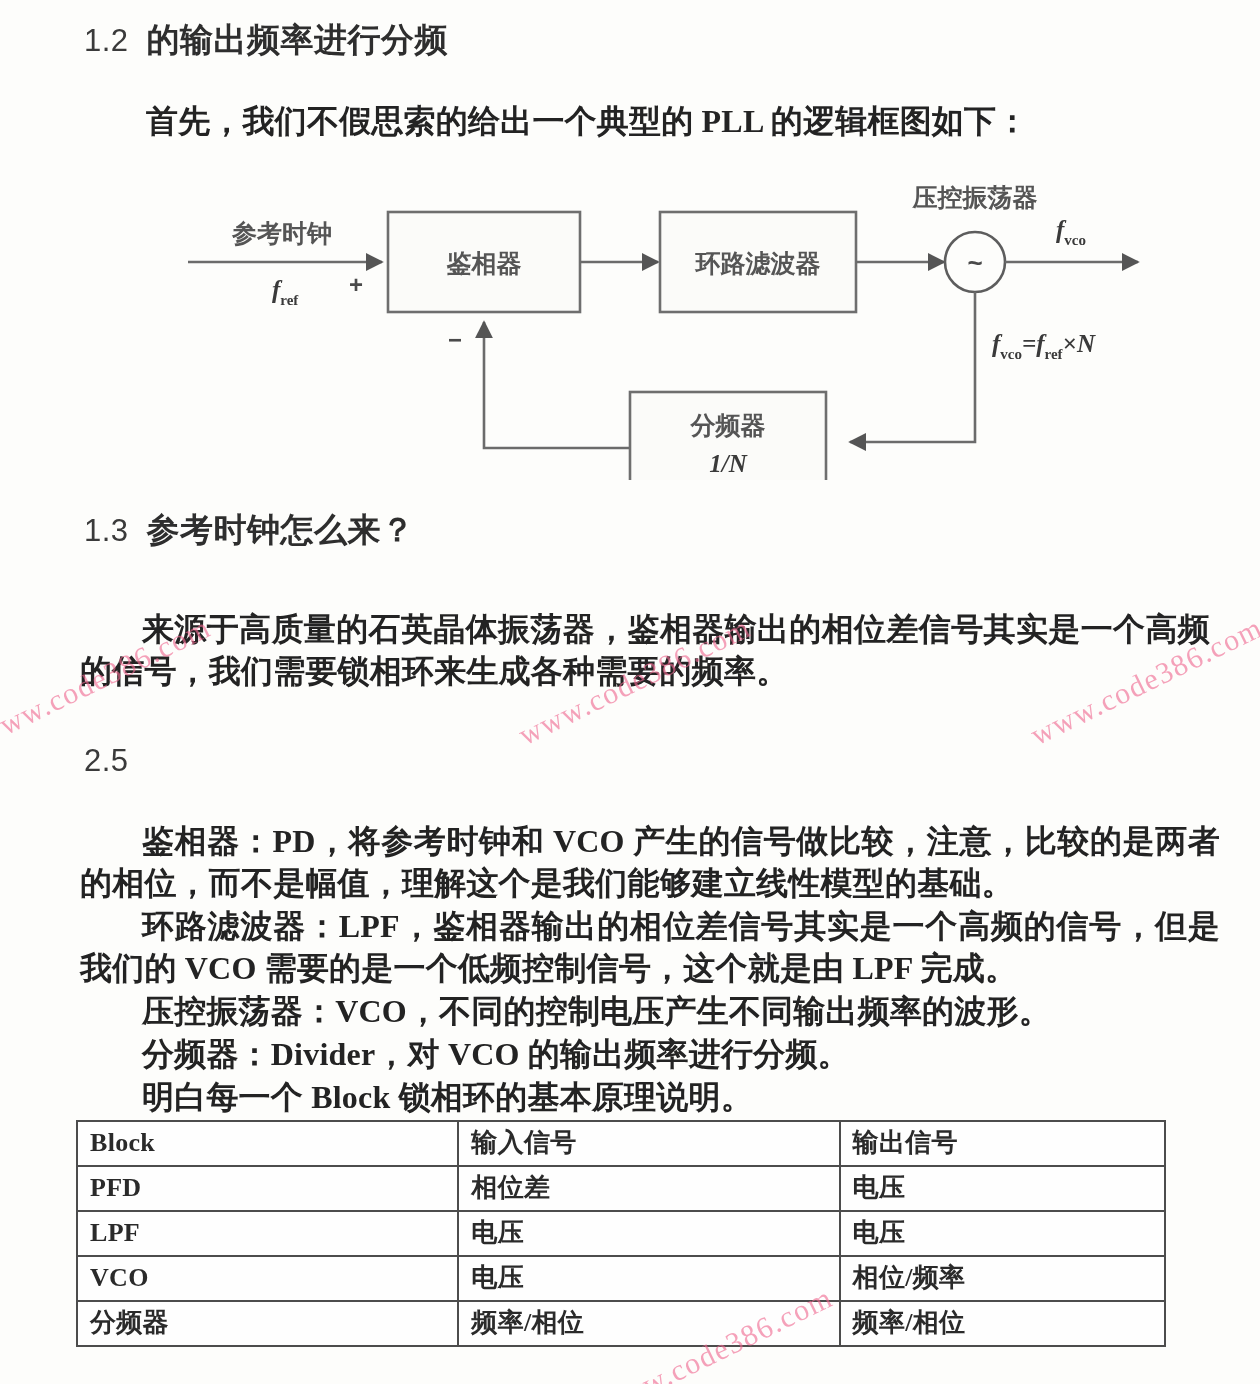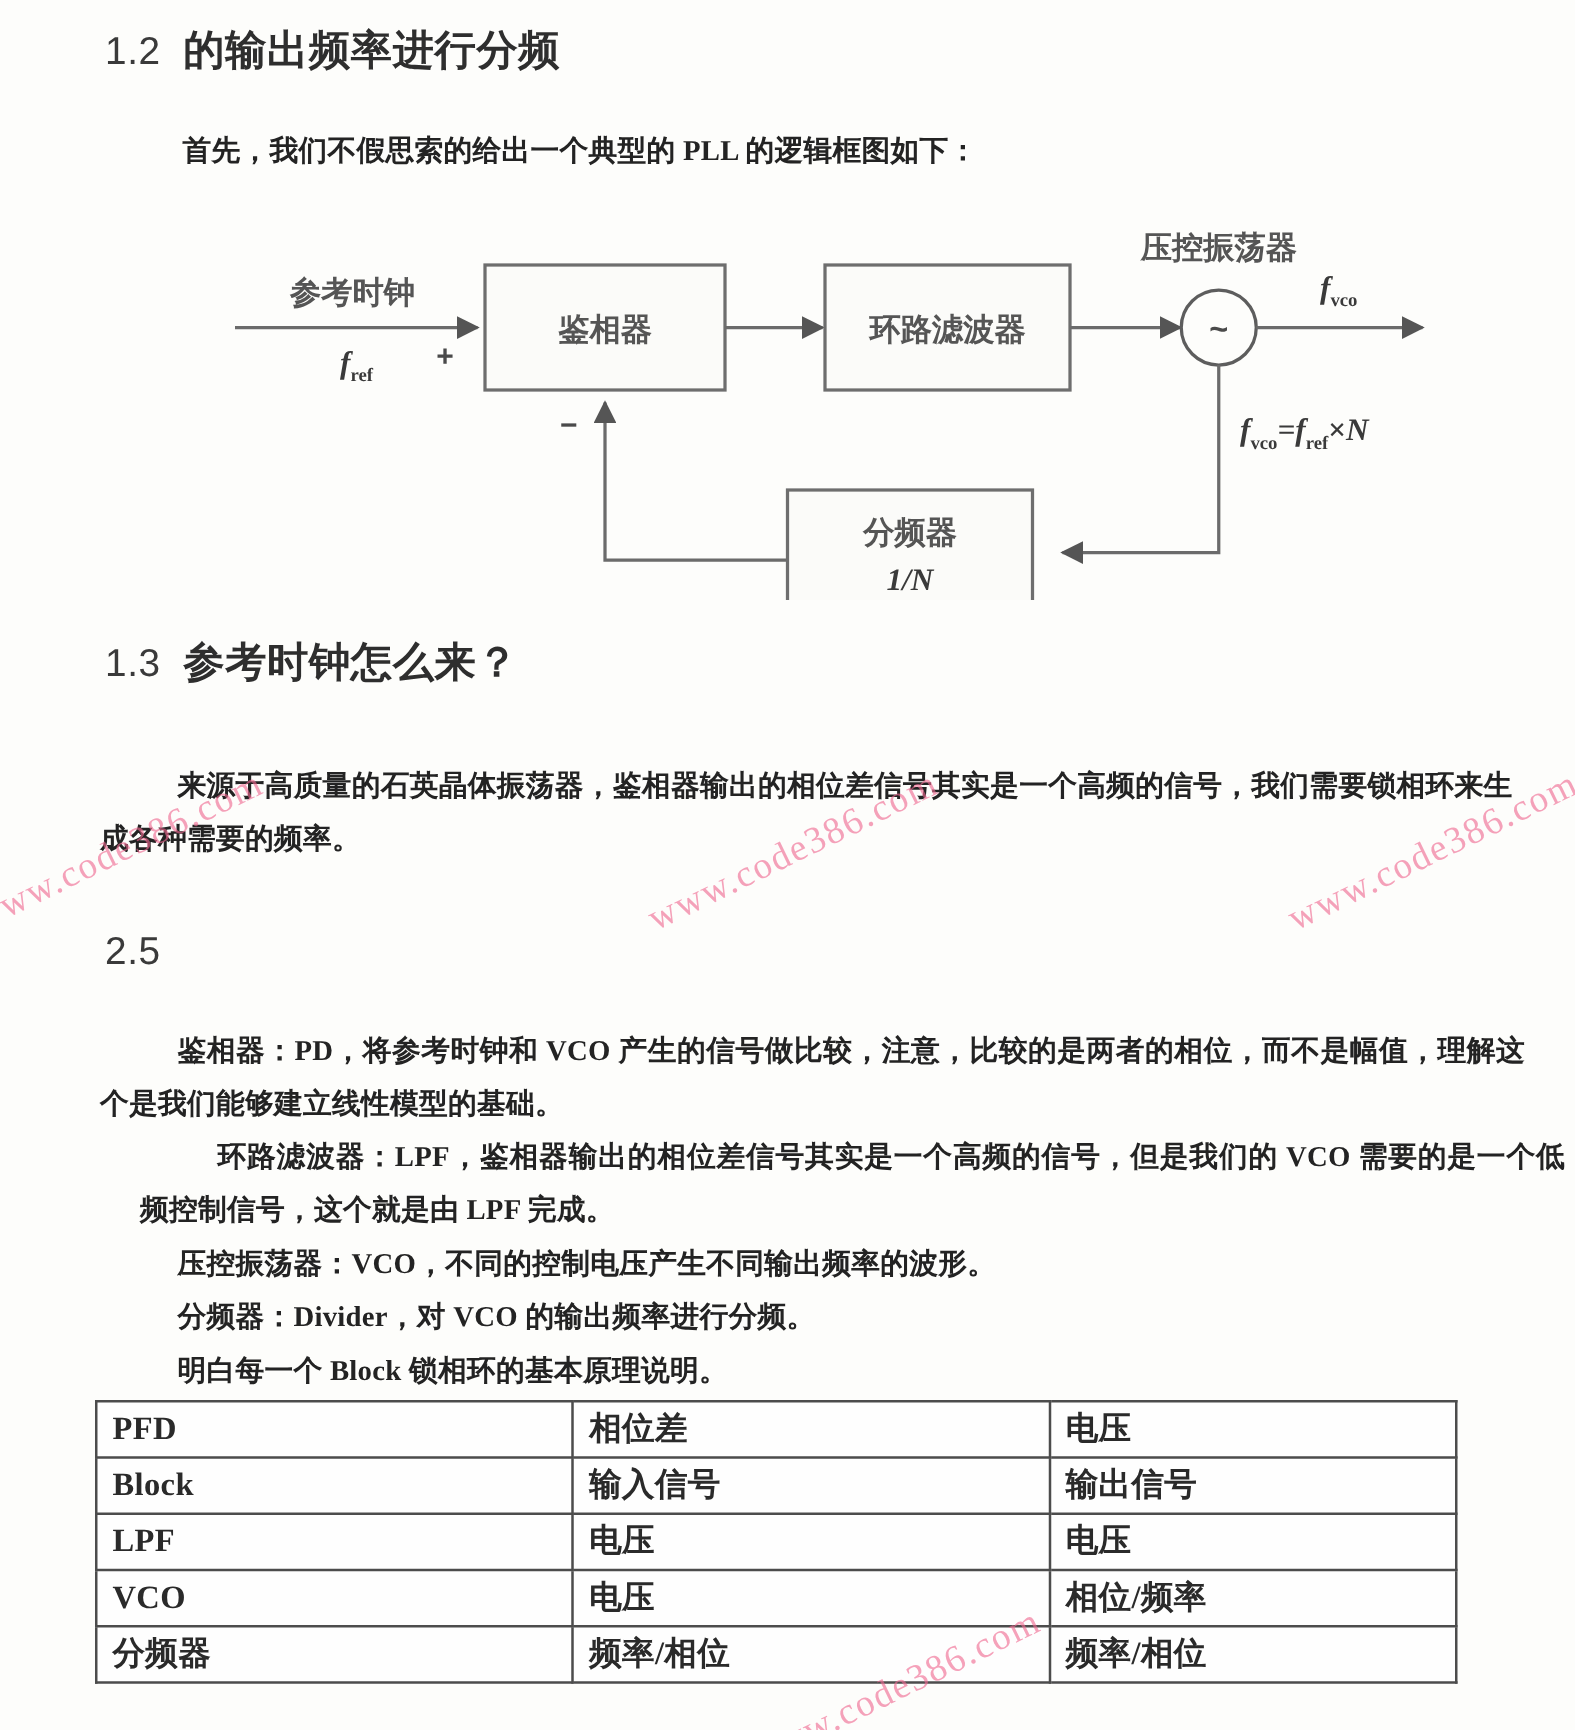--- a/index.html
+++ b/index.html
@@ -41,31 +41,31 @@
     color: #3a3a3a;
   }
   #h12 { top: 18px; }
   #h13 { top: 508px; }
   #h14 { top: 743px; }
 
   
   .para {
     position: absolute;
     font-family: "Liberation Serif", serif;
-    font-size: 23px;
+    font-size: 32px;
     line-height: 42px;
     color: #232323;
     text-align: justify;
     letter-spacing: 0.2px;
     font-weight: 600;
   }
   #p-intro { left: 84px; top: 100px; width: 1100px; text-indent: 62px; }
   #p-ref   { left: 80px; top: 608px; width: 1130px; text-indent: 62px; }
   #p-pd    { left: 80px; top: 820px; width: 1140px; text-indent: 62px; }
-  #p-lpf   { left: 80px; top: 905px; width: 1140px; text-indent: 62px; margin-left: 32px; }
+  #p-lpf   { left: 80px; top: 905px; width: 1140px; text-indent: 62px; }
   #p-vco   { left: 80px; top: 990px; width: 1140px; text-indent: 62px; }
   #p-div   { left: 80px; top: 1033px; width: 1140px; text-indent: 62px; }
   #p-block { left: 80px; top: 1076px; width: 1140px; text-indent: 62px; }
 
   
   .diagram {
     position: absolute;
     left: 150px;
     top: 180px;
     width: 1010px;
@@ -213,28 +213,28 @@
 
   <div class="para" id="p-pd">鉴相器：PD，将参考时钟和 VCO 产生的信号做比较，注意，比较的是两者的相位，而不是幅值，理解这个是我们能够建立线性模型的基础。</div>
   <div class="para" id="p-lpf">环路滤波器：LPF，鉴相器输出的相位差信号其实是一个高频的信号，但是我们的 VCO 需要的是一个低频控制信号，这个就是由 LPF 完成。</div>
   <div class="para" id="p-vco">压控振荡器：VCO，不同的控制电压产生不同输出频率的波形。</div>
   <div class="para" id="p-div">分频器：Divider，对 VCO 的输出频率进行分频。</div>
   <div class="para" id="p-block">明白每一个 Block 锁相环的基本原理说明。</div>
 
   <table class="sig-table">
     <tbody>
       <tr>
+        <td class="c0">Block</td>
+        <td class="c1">输入信号</td>
+        <td class="c2">输出信号</td>
+      </tr>
+      <tr>
         <td class="c0">PFD</td>
         <td class="c1">相位差</td>
         <td class="c2">电压</td>
-      </tr>
-      <tr>
-        <td class="c0">Block</td>
-        <td class="c1">输入信号</td>
-        <td class="c2">输出信号</td>
       </tr>
       <tr>
         <td class="c0">LPF</td>
         <td class="c1">电压</td>
         <td class="c2">电压</td>
       </tr>
       <tr>
         <td class="c0">VCO</td>
         <td class="c1">电压</td>
         <td class="c2">相位/频率</td>

